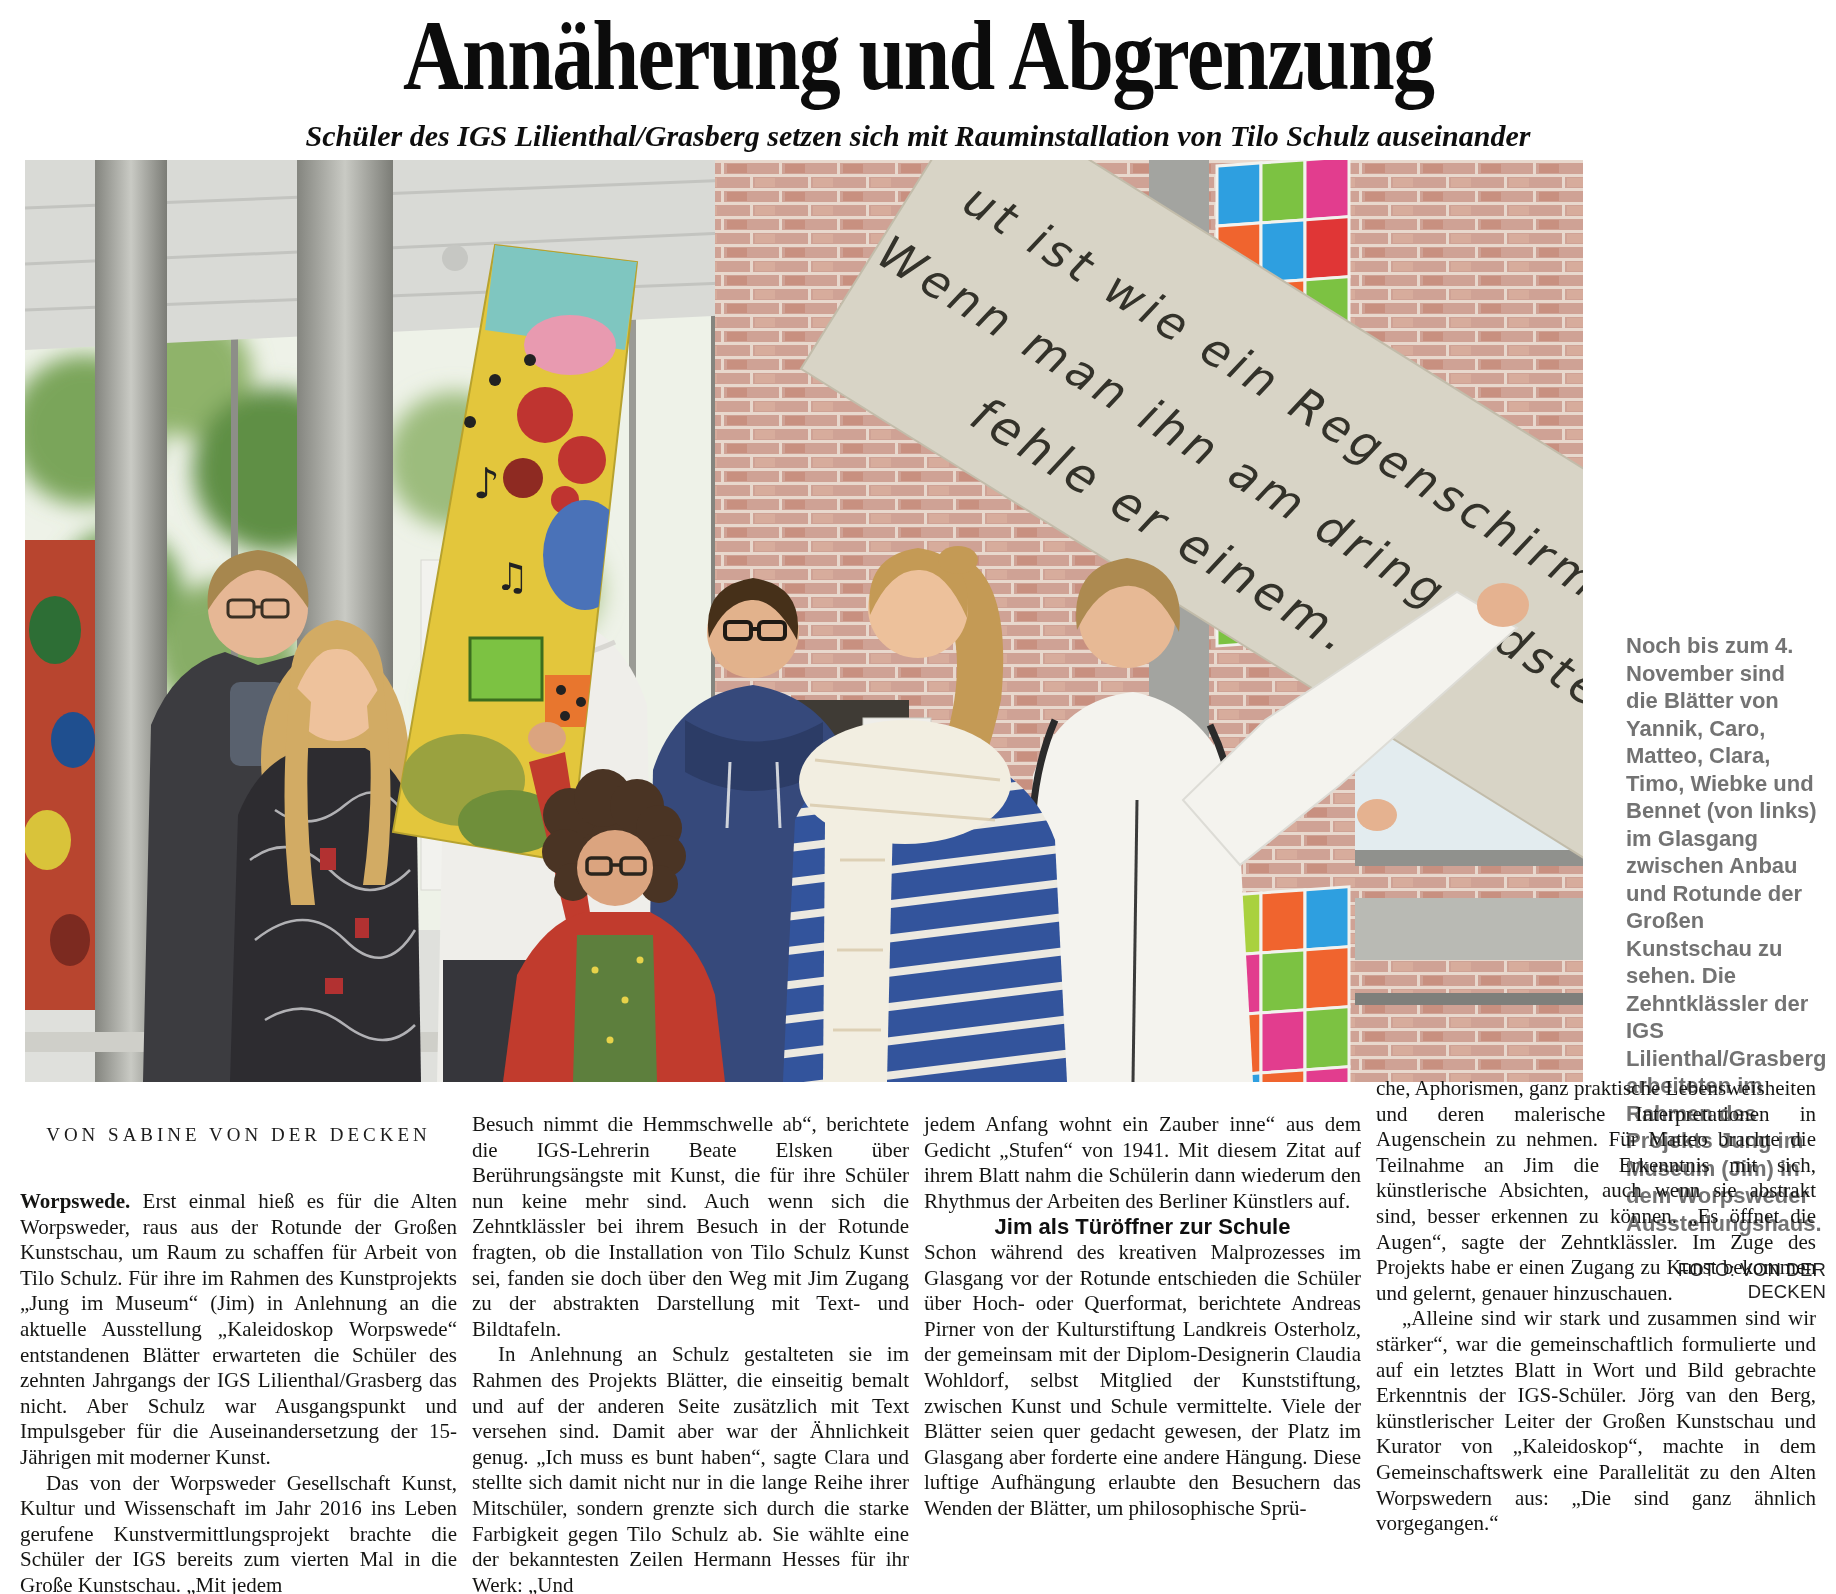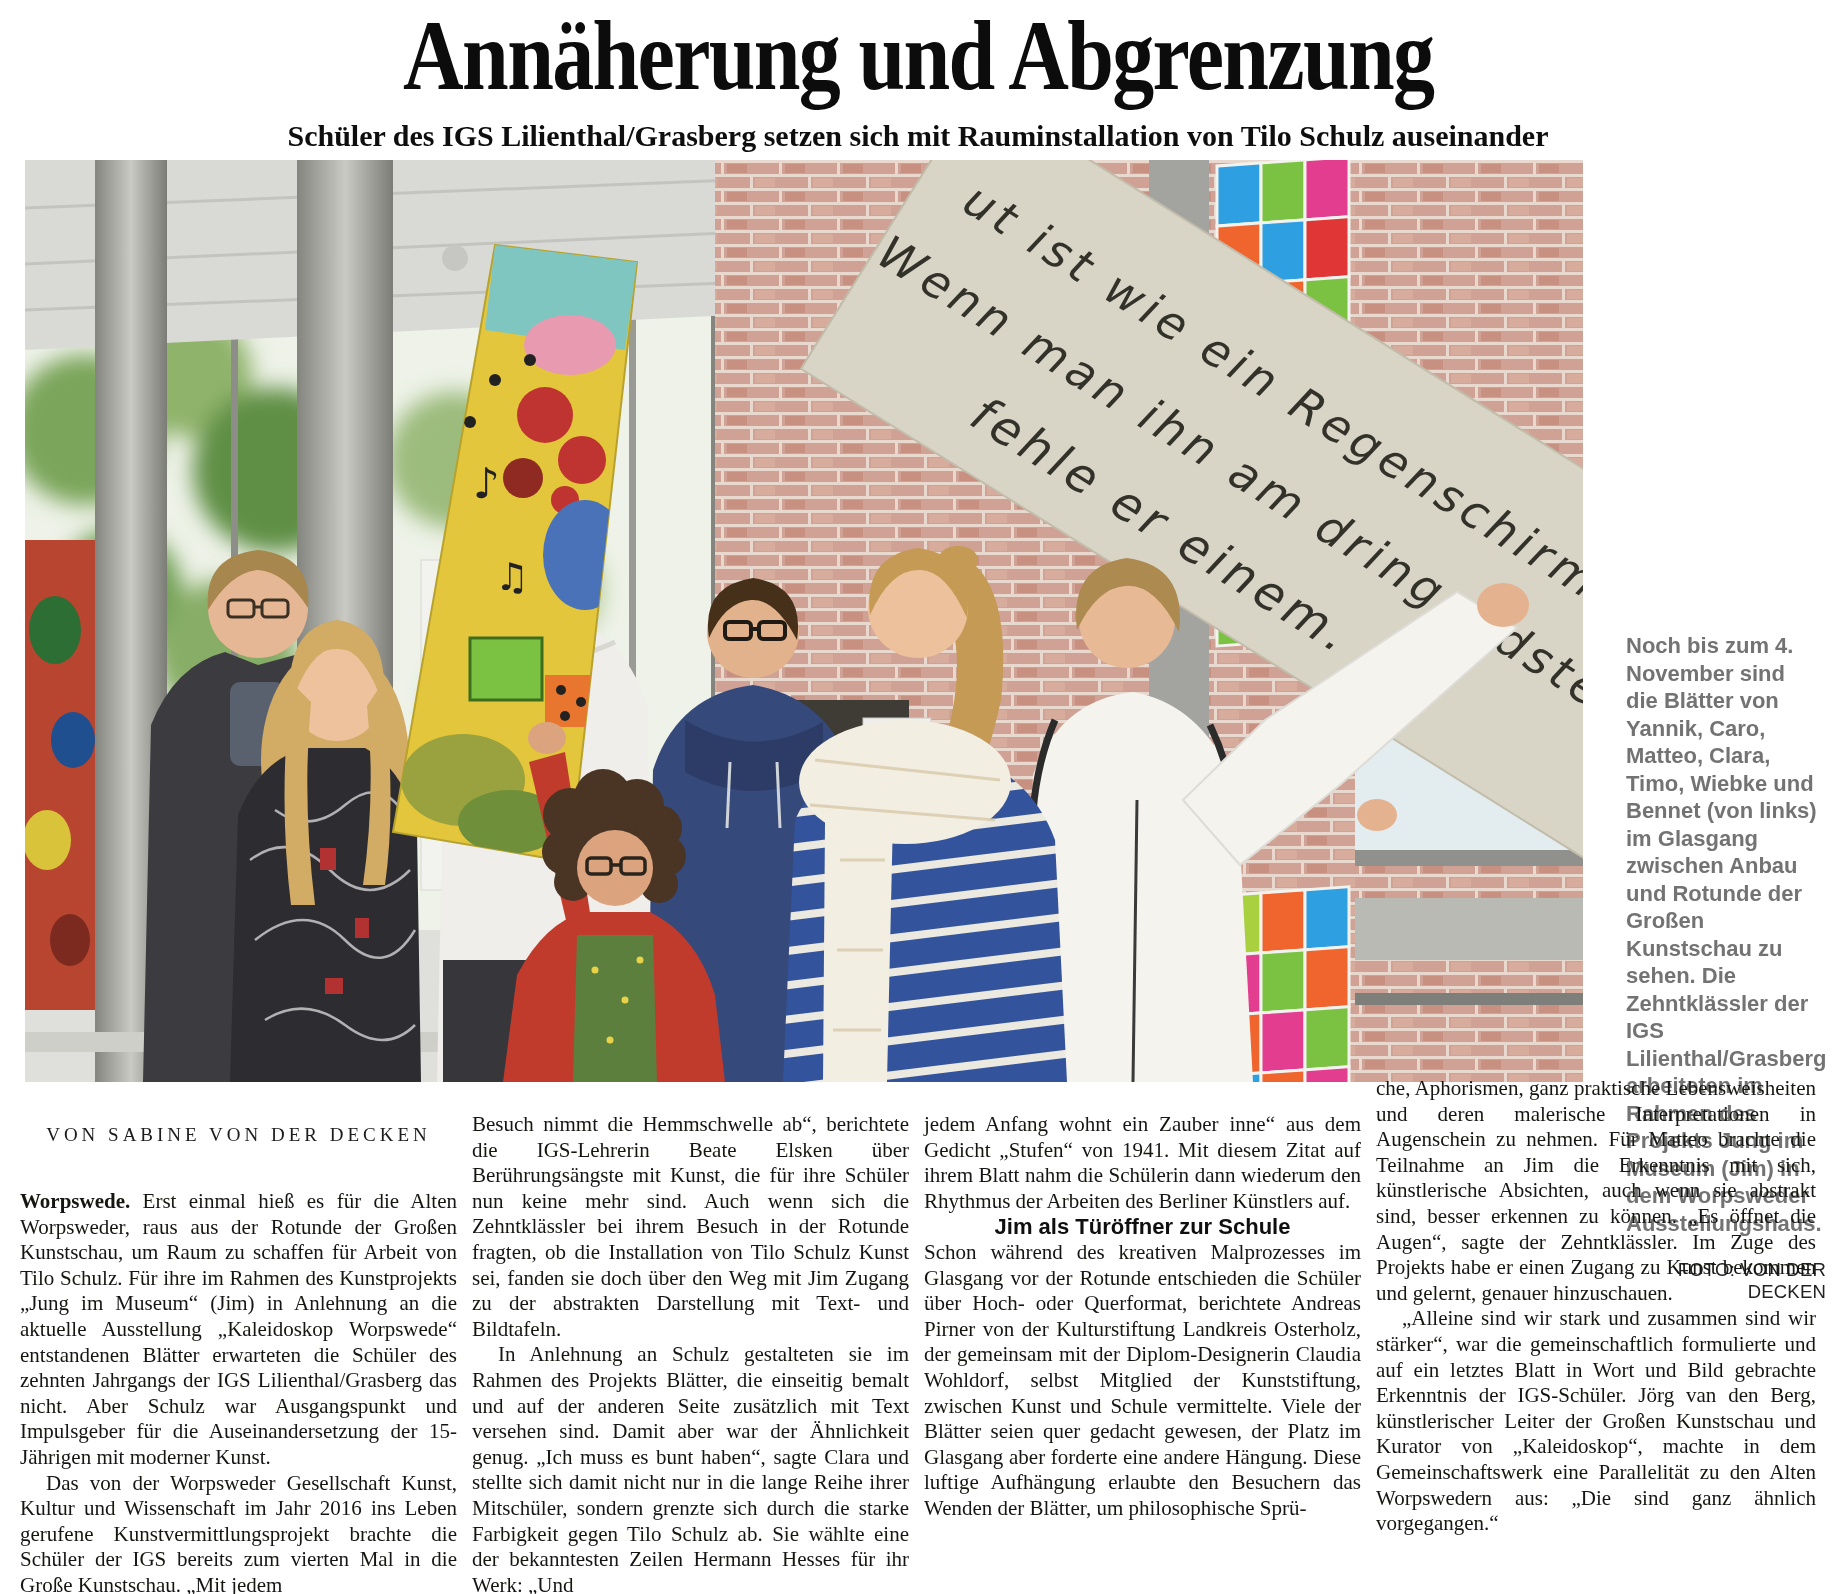--- a/index.html
+++ b/index.html
@@ -3,21 +3,21 @@
 <meta charset="utf-8">
 <style>
   html,body{margin:0;padding:0;background:#888;}
   .page{position:relative;width:1836px;height:1594px;background:#ffffff;overflow:hidden;
         font-family:"Liberation Serif",serif;color:#1d1d1b;padding-left:10px;}
   
   .headline-wrap{position:absolute;left:0;top:4px;width:1836px;text-align:center;}
   .headline{display:inline-block;margin:0;font-family:"Liberation Serif",serif;font-weight:700;
             font-size:100px;line-height:1.04;letter-spacing:-2px;color:#0c0c0c;
             transform:scaleX(.84);transform-origin:50% 50%;}
-  .subheadline-wrap{position:absolute;left:0;top:118px;width:1836px;text-align:center;}
+  .subheadline-wrap{position:absolute;left:0;top:118px;width:1836px;text-align:center;font-style:italic;}
   .subheadline{display:inline-block;margin:0;font-family:"Liberation Serif",serif;font-weight:700;
                font-size:30px;line-height:1.2;color:#0e0e0e;}
   
   .photo{position:absolute;left:25px;top:160px;width:1558px;height:922px;overflow:hidden;background:#d9dad6;}
   
   .caption-block{position:absolute;left:1618px;top:624px;width:208px;
                  font-family:"Liberation Sans",sans-serif;}
   .caption-text{margin:8px;font-size:22px;line-height:27.5px;font-weight:700;color:#737373;}
   .caption-credit{margin-top:22px;font-size:18.5px;font-weight:400;color:#222;text-align:right;letter-spacing:.2px;}
   

